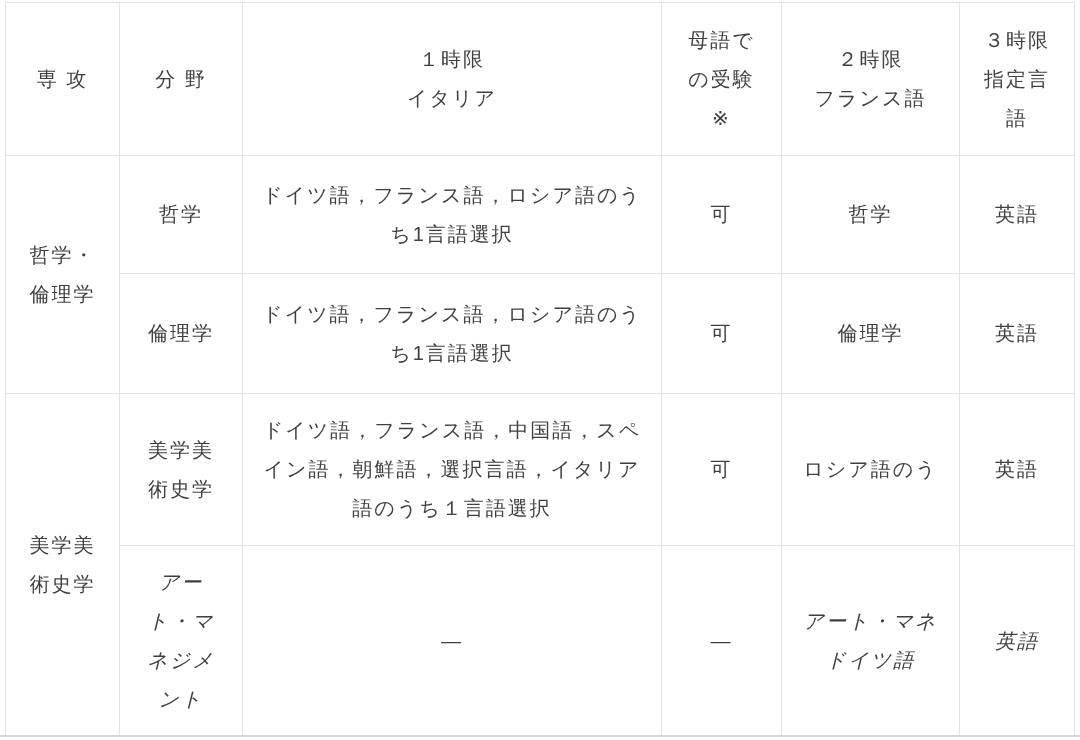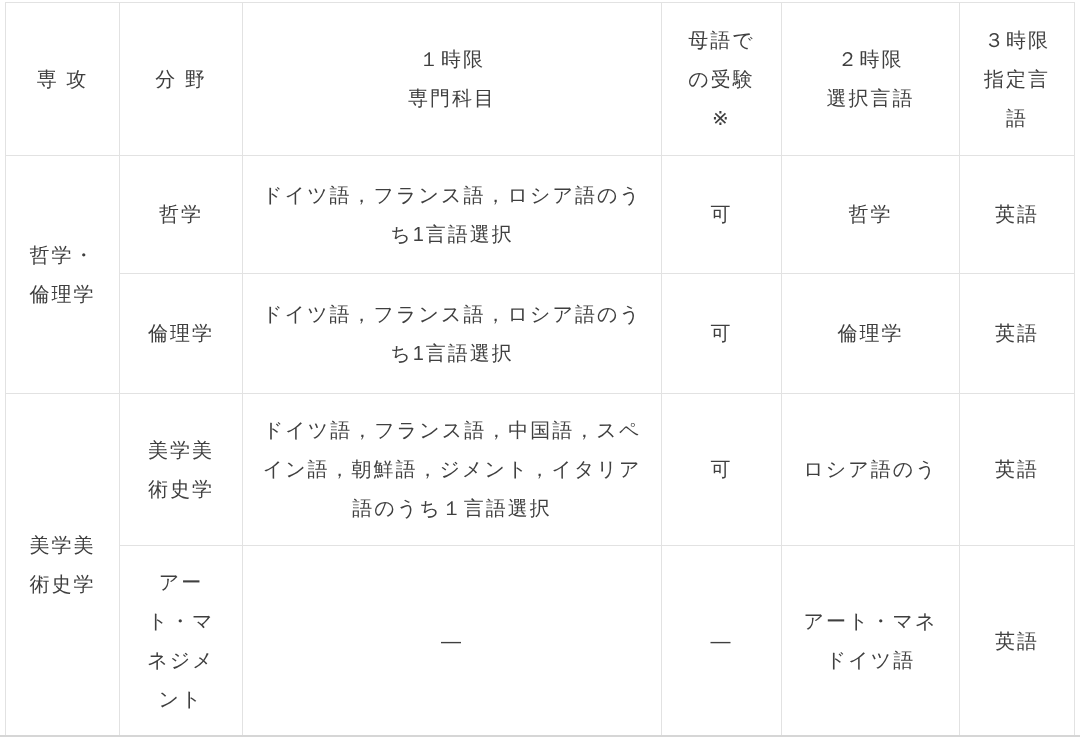--- a/index.html
+++ b/index.html
@@ -31,21 +31,21 @@
     letter-spacing: 2px;
     line-height: 39px;
     white-space: pre;          
     overflow: hidden;
   }
   
   tr.r-header { height: 153px; }
   tr.r-1 { height: 118px; }
   tr.r-2 { height: 120px; }
   tr.r-3 { height: 152px; }
-  tr.r-4 { height: 191px; }
+  tr.r-4 { height: 191px; font-style: italic; }
 
   
   .bottom-rule {
     position: absolute;
     left: 0;
     top: 735px;
     width: 1080px;
     height: 2px;
     background: #d6d6d6;
   }
@@ -61,26 +61,26 @@
     <col style="width:120px">
     <col style="width:178px">
     <col style="width:115px">
   </colgroup>
 
   <tbody>
       <tr class="r-header">
     <td>専 攻</td>
     <td>分 野</td>
     <td>１時限
-専門科目</td>
+イタリア</td>
     <td>母語で
 の受験
 ※</td>
     <td>２時限
-選択言語</td>
+フランス語</td>
     <td>３時限
 指定言
 語</td>
   </tr>
 
   <tr class="r-1">
     <td rowspan="2">哲学・
 倫理学</td>
     <td>哲学</td>
     <td>ドイツ語，フランス語，ロシア語のう
@@ -97,21 +97,21 @@
     <td>倫理学</td>
     <td>英語</td>
   </tr>
 
   <tr class="r-3">
     <td rowspan="2">美学美
 術史学</td>
     <td>美学美
 術史学</td>
     <td>ドイツ語，フランス語，中国語，スペ
-イン語，朝鮮語，ジメント，イタリア
+イン語，朝鮮語，選択言語，イタリア
 語のうち１言語選択</td>
     <td>可</td>
     <td>ロシア語のう</td>
     <td>英語</td>
   </tr>
   <tr class="r-4">
     <td>アー
 ト・マ
 ネジメ
 ント</td>

